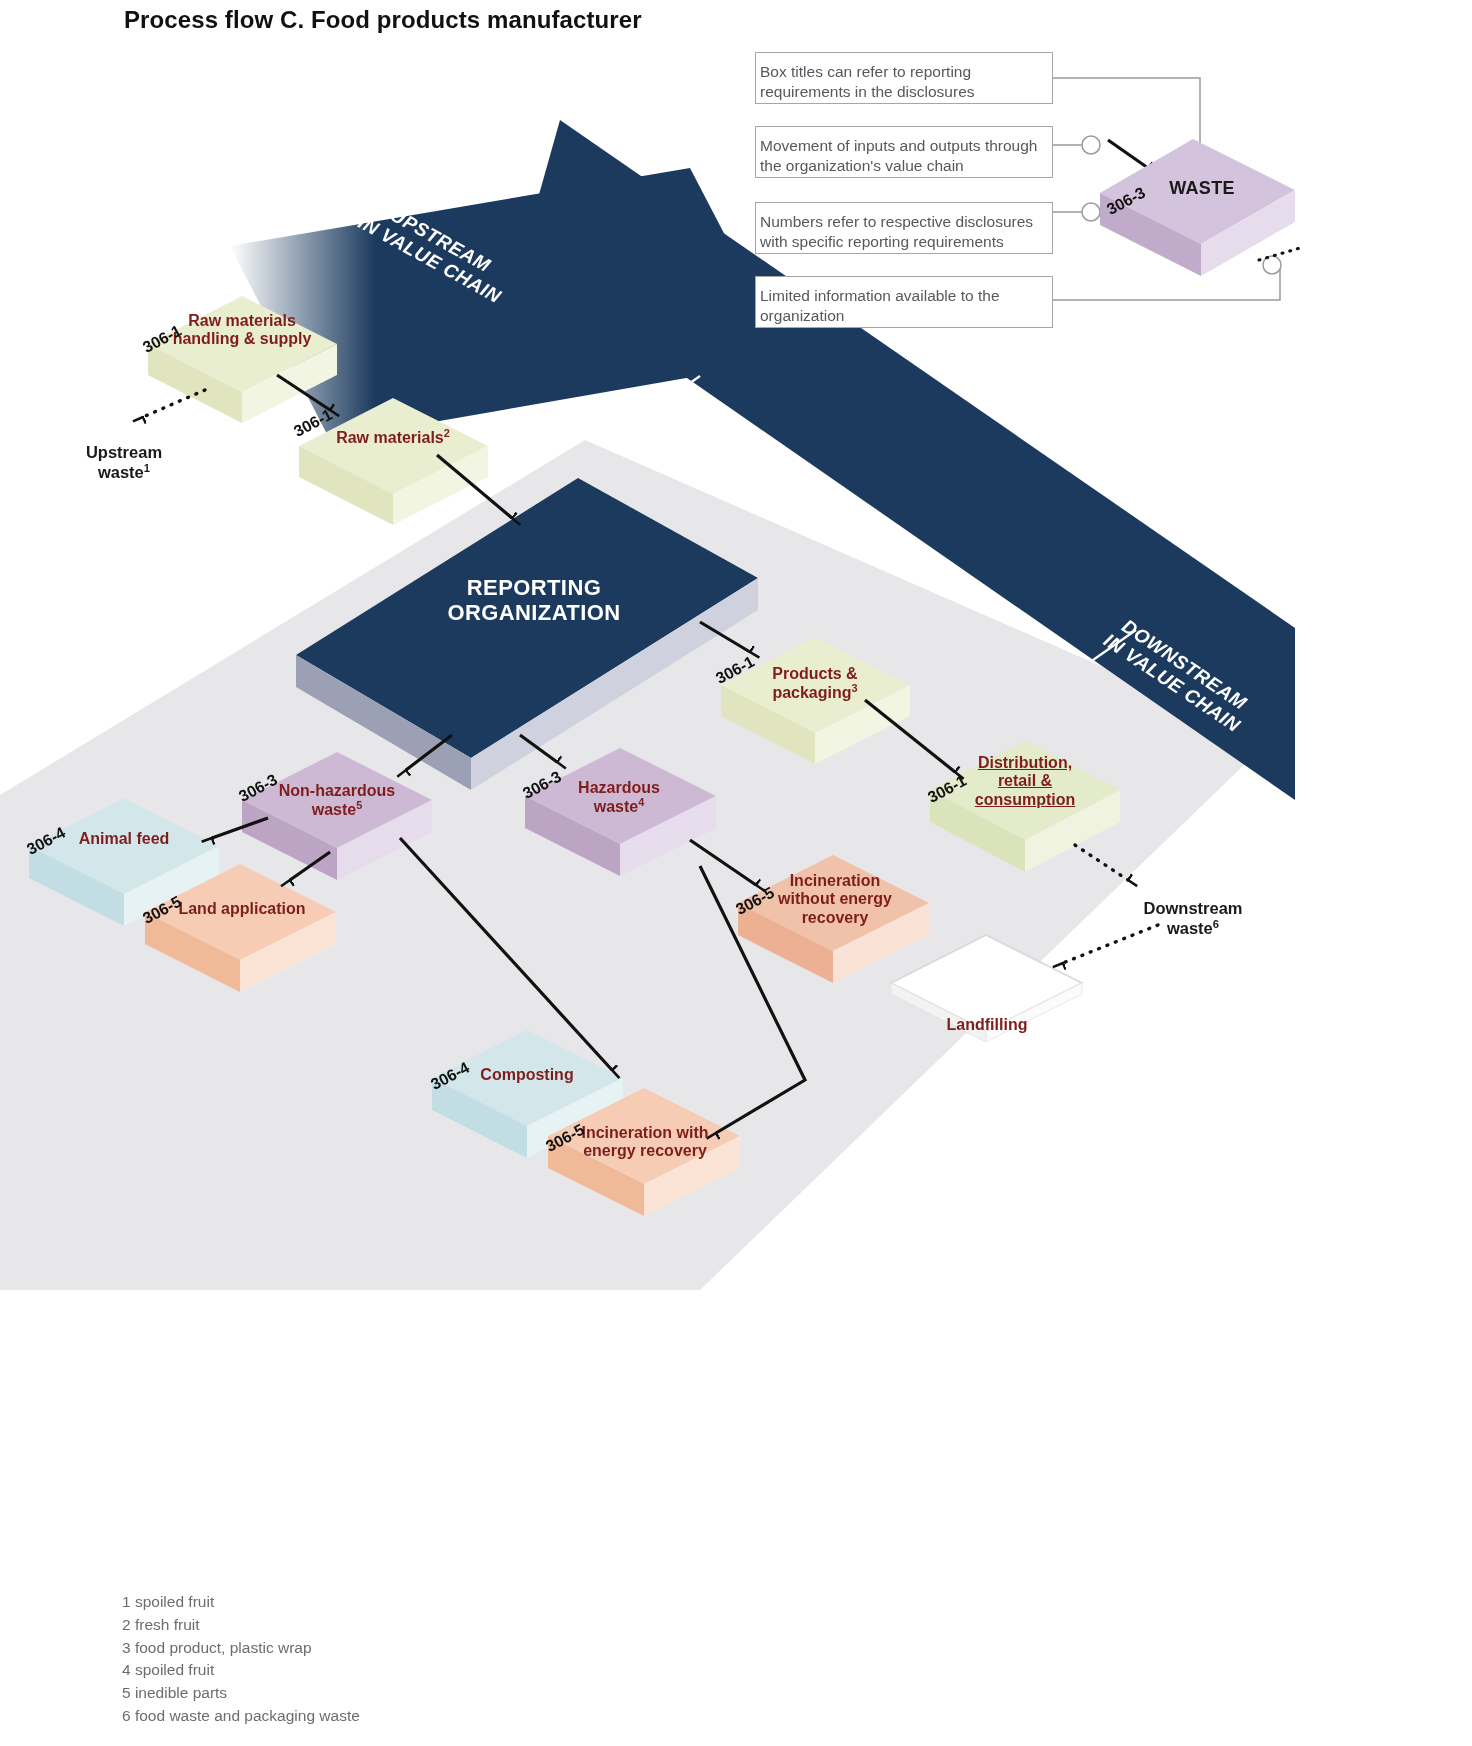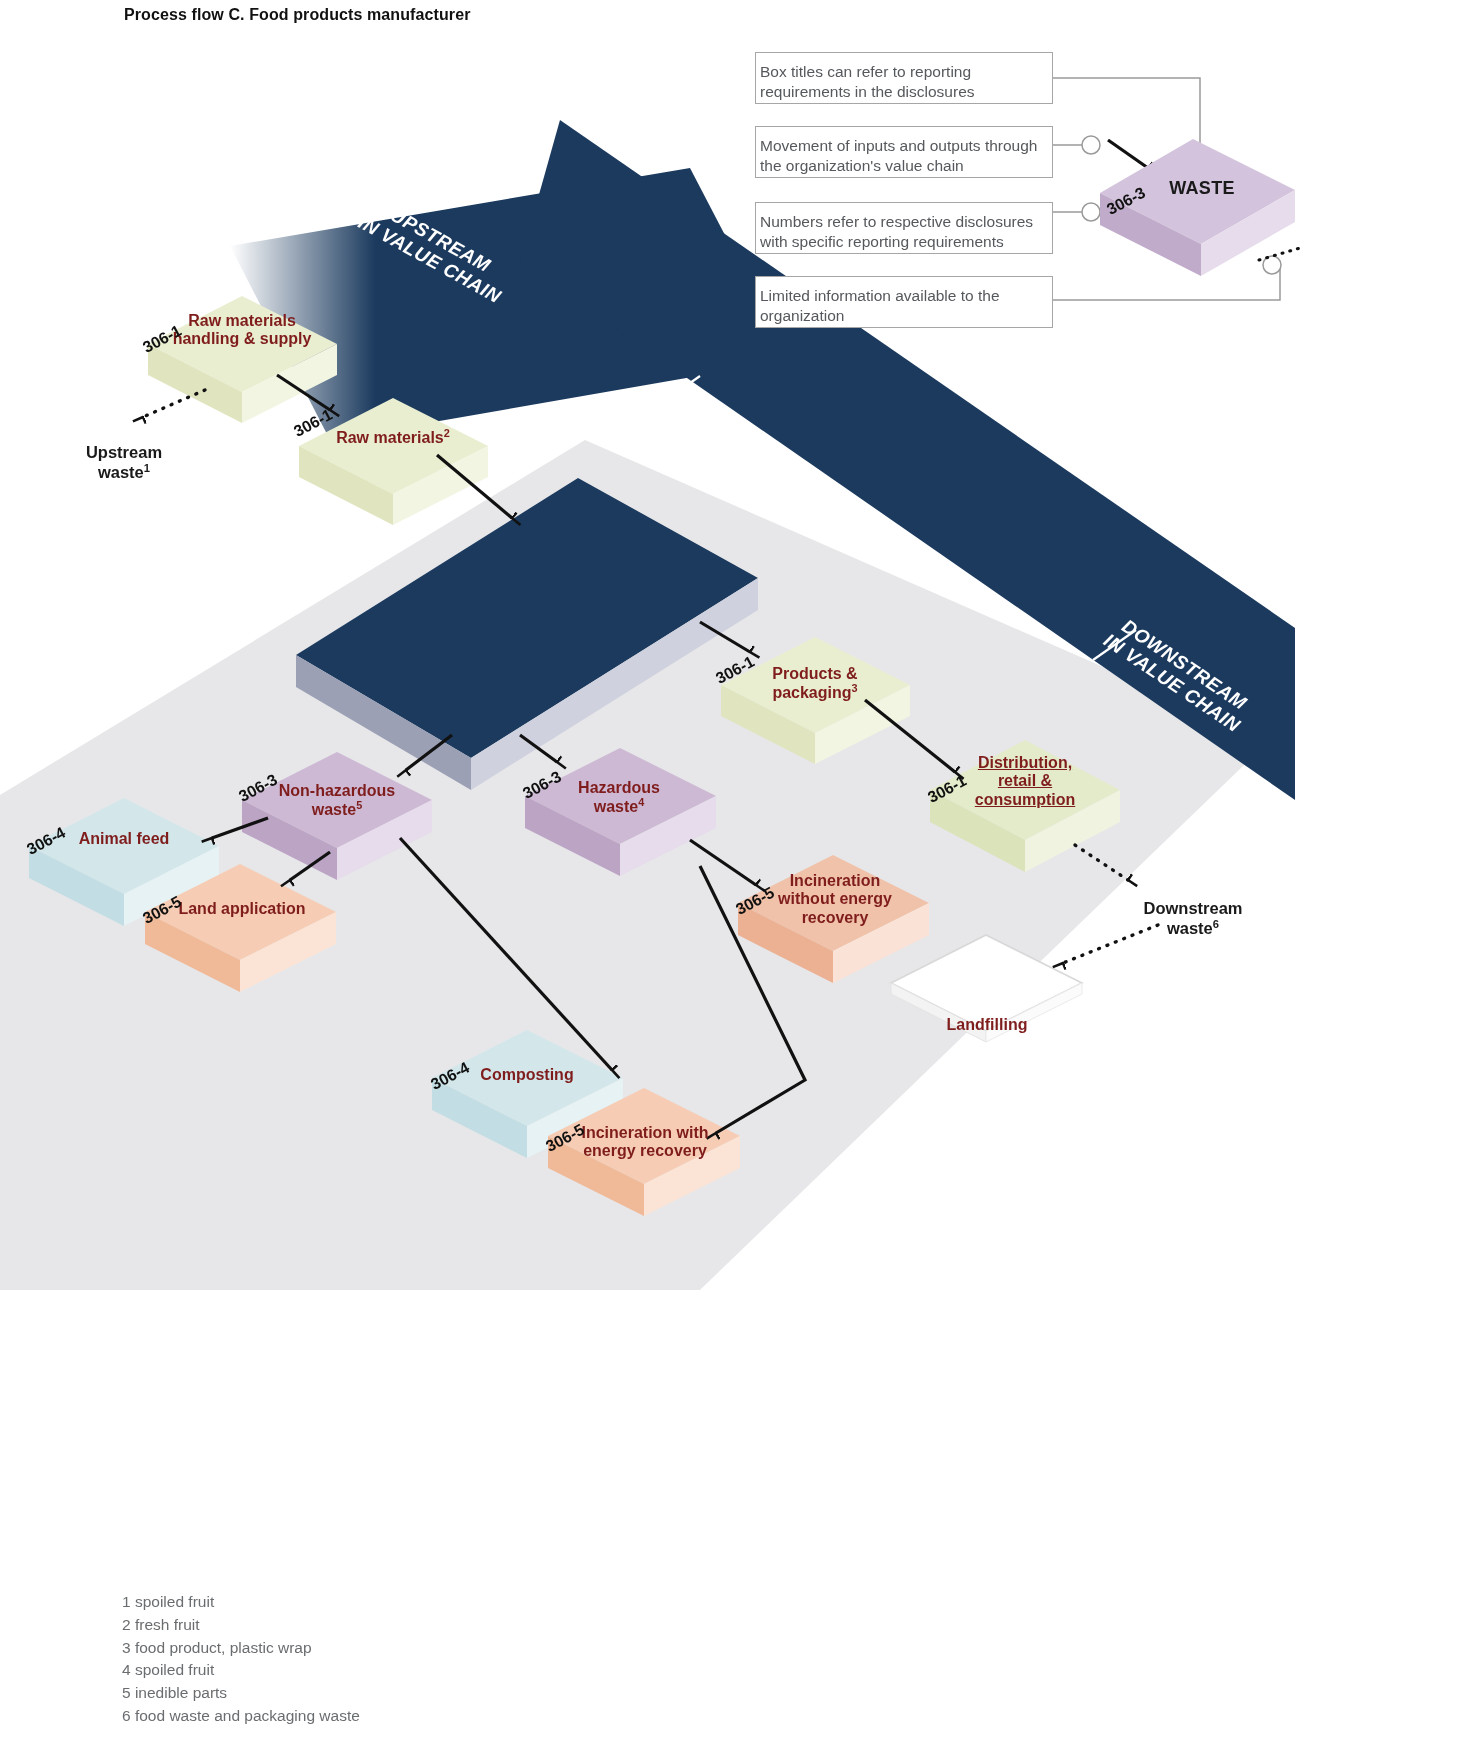--- a/index.html
+++ b/index.html
@@ -19,21 +19,21 @@
     left: 0; top: 0;
     width: 1472px;
     height: 1746px;
   }
   #stage > svg { position: absolute; left: 0; top: 0; }
 
   .title {
     position: absolute;
     left: 124px;
     top: 6px;
-    font-size: 16px;
+    font-size: 24px;
     font-weight: bold;
     color: #111111;
     letter-spacing: 0.1px;
     white-space: nowrap;
   }
 
   
   .legend-box {
     position: absolute;
     box-sizing: border-box;
@@ -297,20 +297,22 @@
 
   <div class="boxlabel" style="left:167px; top:312px; width:150px;">Raw materials
 handling &amp; supply</div>
   <div class="discl" style="left:140px; top:341px;">306-1</div>
 
   <div class="boxlabel" style="left:322px; top:411px; width:142px;">
     <span>Raw materials</span><sup>2</sup>
   </div>
   <div class="discl" style="left:291px; top:425px;">306-1</div>
 
+  <div class="boxlabel white big" style="left:404px; top:575px; width:260px;">REPORTING
+ORGANIZATION</div>
 
   <div class="boxlabel" style="left:745px; top:647px; width:140px;">
     <span>Products &amp;
 packaging</span><sup>3</sup>
   </div>
   <div class="discl" style="left:713px; top:672px;">306-1</div>
 
   <div class="boxlabel" style="left:955px; top:754px; width:140px;text-decoration:underline;">Distribution,
 retail &amp;
 consumption</div>

